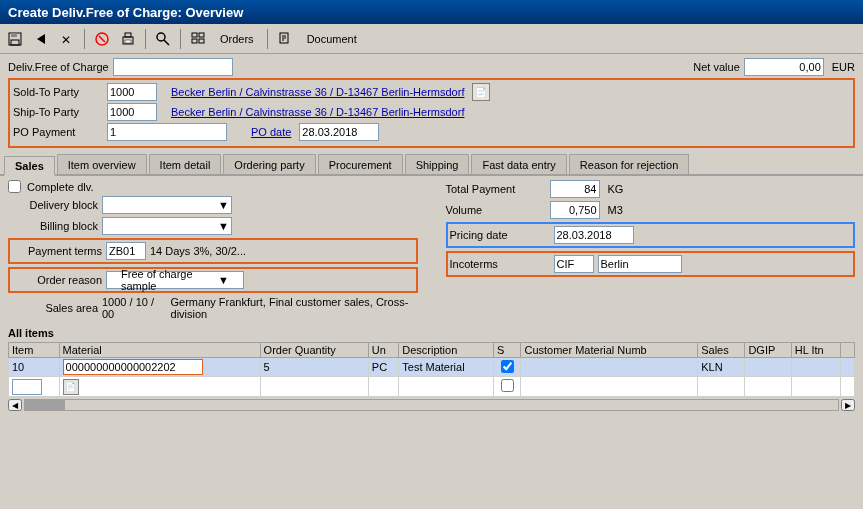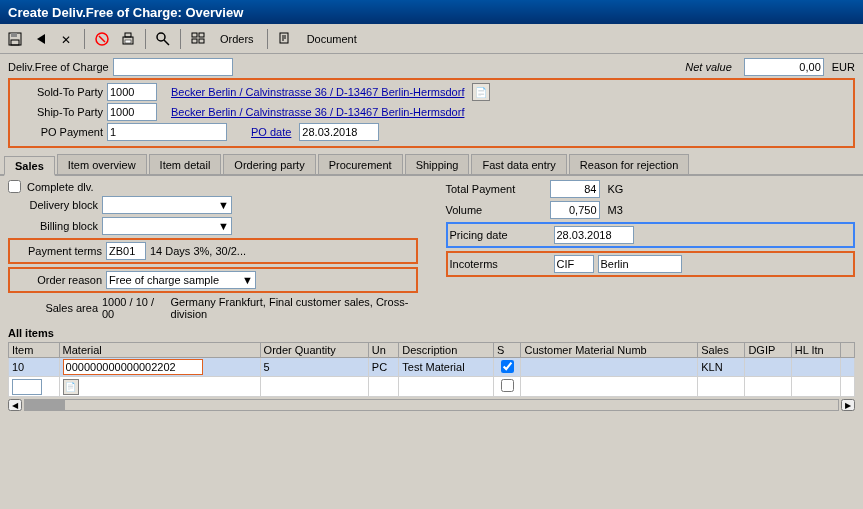--- a/index.html
+++ b/index.html
@@ -72,21 +72,20 @@
       display: flex;
       align-items: center;
       margin-bottom: 2px;
       gap: 4px;
     }
 
     .form-label {
       font-size: 11px;
       color: #000;
       min-width: 90px;
-      text-align: right;
     }
 
     .highlighted-section {
       border: 2px solid #e06020;
       padding: 3px;
       margin: 2px 0;
     }
 
     
     .tabs-container {
@@ -309,21 +308,21 @@
     <span>Document</span>
   </div>
 </div>
 
 <div class="form-area" style="padding-bottom:2px;">
 
   <div class="form-row">
     <span class="form-label">Deliv.Free of Charge</span>
     <input type="text" style="width: 120px;" value="">
     <span style="flex:1;"></span>
-    <span style="margin-right:8px;font-style:italic;">Net value</span>
+    <span style="margin-right:0;">Net value</span>
     <input type="text" style="width: 80px; text-align: right;" value="0,00">
     <span style="margin-left:4px;">EUR</span>
   </div>
 
   <div class="highlighted-section">
 
     <div class="form-row">
       <span class="form-label">Sold-To Party</span>
       <input type="text" style="width: 50px;" value="1000">
       <span style="width:6px;"></span>
@@ -385,21 +384,21 @@
       </div>
 
       <div class="content-row orange-border" style="border:2px solid #e06020; padding:2px; display:flex; align-items:center; gap:4px; margin-bottom:3px;">
         <span class="content-label">Payment terms</span>
         <input type="text" style="width: 40px;" value="ZB01">
         <span>14 Days 3%, 30/2...</span>
       </div>
 
       <div style="border:2px solid #e06020; padding:2px; margin-bottom:3px; display:flex; align-items:center; gap:4px;">
         <span class="content-label">Order reason</span>
-        <div style="display:flex; align-items:center; border:1px solid #7f9db9; background:white; height:18px; width:150px; padding:0 2px; font-size:11px;">
+        <div style="display:flex; align-items:center; border:1px solid #7f9db9; background:white; height:18px; width:138px; padding:0 14px; font-size:11px;">
           <span style="flex:1;">Free of charge sample</span>
           <span style="cursor:pointer;">▼</span>
         </div>
       </div>
 
       <div class="content-row">
         <span class="content-label">Sales area</span>
         <span>1000 / 10 / 00</span>
         <span class="sales-area-text">Germany Frankfurt, Final customer sales, Cross-division</span>
       </div>

